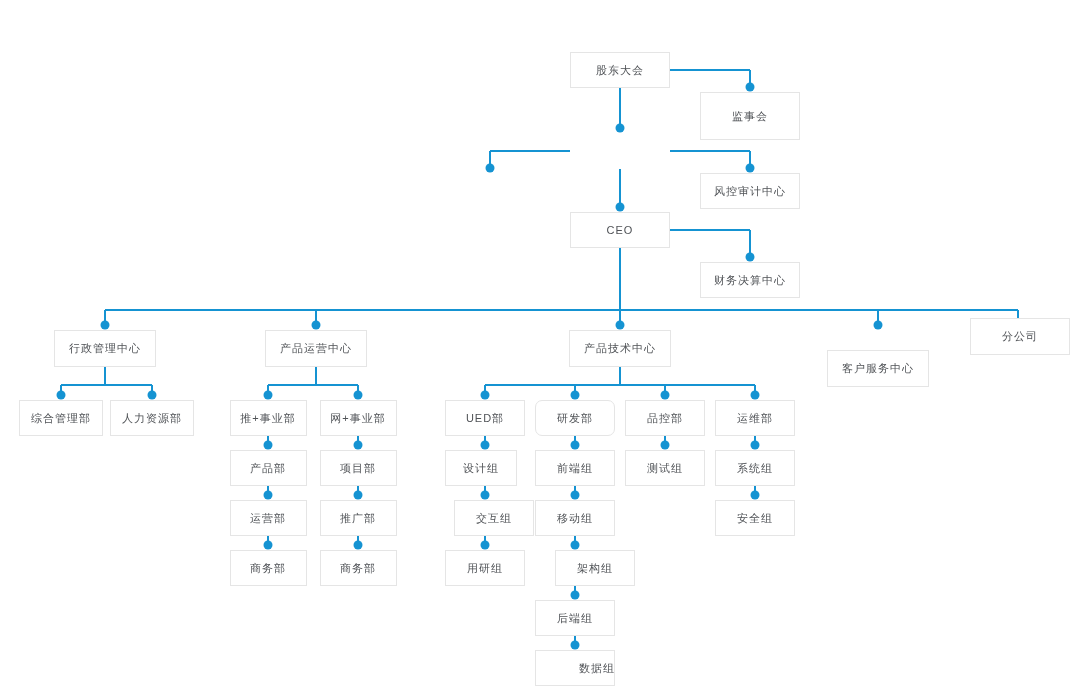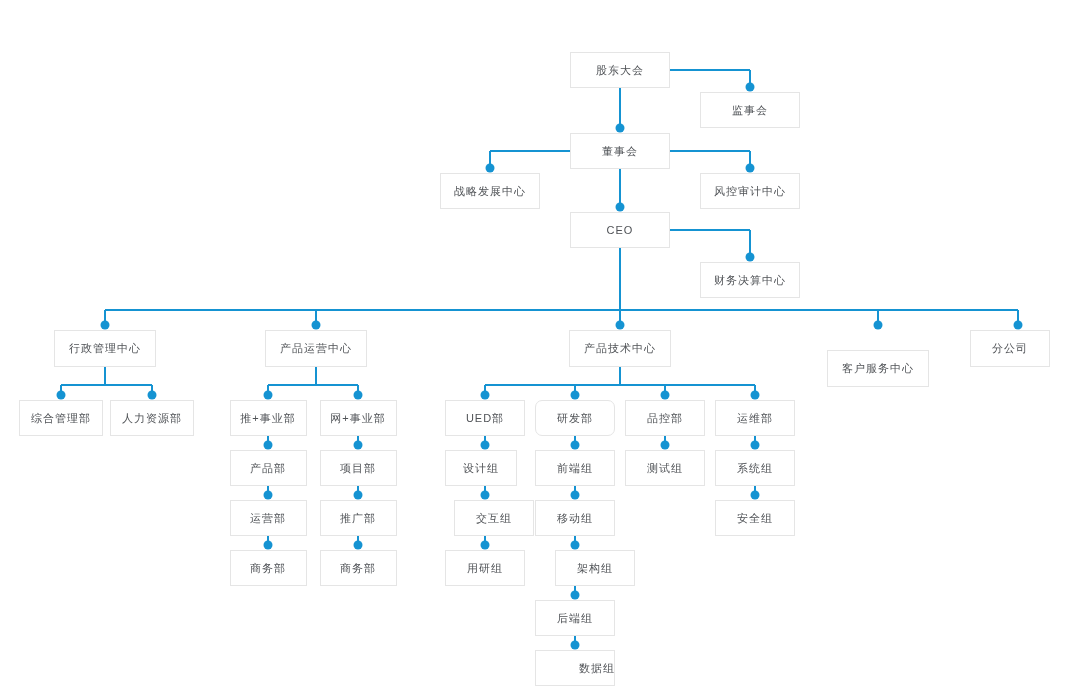--- a/index.html
+++ b/index.html
@@ -180,31 +180,29 @@
         <line x1="755" y1="436" x2="755" y2="445" stroke="#1593d2" stroke-width="2"></line>
         <circle cx="755" cy="445" r="4.5" fill="#1593d2"></circle>
       </g>
       <g>
         <line x1="755" y1="486" x2="755" y2="495" stroke="#1593d2" stroke-width="2"></line>
         <circle cx="755" cy="495" r="4.5" fill="#1593d2"></circle>
       </g>
     </svg>
   <div id="nodes-layer">
       <div class="org-node" style="left: 570px; top: 52px; width: 100px; height: 36px;">股东大会</div>
-      <div class="org-node" style="left: 700px; top: 92px; width: 100px; height: 36px;">监事会</div>
-      <div class="org-node" style="left: 570px; top: 133px; width: 100px; height: 36px;">董事会</div>
-      <div class="org-node" style="left: 440px; top: 173px; width: 100px; height: 36px;">战略发展中心</div>
+      <div class="org-node" style="left: 700px; top: 92px; width: 100px; height: 48px;">监事会</div>
       <div class="org-node" style="left: 700px; top: 173px; width: 100px; height: 36px;">风控审计中心</div>
       <div class="org-node" style="left: 570px; top: 212px; width: 100px; height: 36px;">CEO</div>
       <div class="org-node" style="left: 700px; top: 262px; width: 100px; height: 36px;">财务决算中心</div>
       <div class="org-node" style="left: 54px; top: 330px; width: 102px; height: 37px;">行政管理中心</div>
       <div class="org-node" style="left: 265px; top: 330px; width: 102px; height: 37px;">产品运营中心</div>
       <div class="org-node" style="left: 569px; top: 330px; width: 102px; height: 37px;">产品技术中心</div>
       <div class="org-node" style="left: 827px; top: 330px; width: 102px; height: 37px; margin-top: 20px;">客户服务中心</div>
-      <div class="org-node" style="left: 970px; top: 330px; width: 80px; height: 37px;">分公司</div>
+      <div class="org-node" style="left: 970px; top: 318px; width: 100px; height: 37px;">分公司</div>
       <div class="org-node" style="left: 19px; top: 400px; width: 84px; height: 36px;">综合管理部</div>
       <div class="org-node" style="left: 110px; top: 400px; width: 84px; height: 36px;">人力资源部</div>
       <div class="org-node" style="left: 229.5px; top: 400px; width: 77px; height: 36px;">推+事业部</div>
       <div class="org-node" style="left: 319.5px; top: 400px; width: 77px; height: 36px;">网+事业部</div>
       <div class="org-node" style="left: 445px; top: 400px; width: 80px; height: 36px;">UED部</div>
       <div class="org-node" style="left: 535px; top: 400px; width: 80px; height: 36px; border-radius: 7px;">研发部</div>
       <div class="org-node" style="left: 625px; top: 400px; width: 80px; height: 36px;">品控部</div>
       <div class="org-node" style="left: 715px; top: 400px; width: 80px; height: 36px;">运维部</div>
       <div class="org-node" style="left: 229.5px; top: 450px; width: 77px; height: 36px;">产品部</div>
       <div class="org-node" style="left: 319.5px; top: 450px; width: 77px; height: 36px;">项目部</div>

